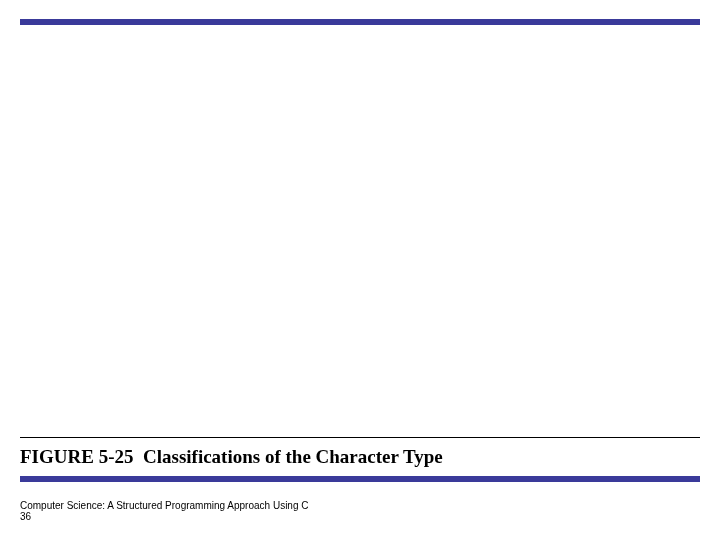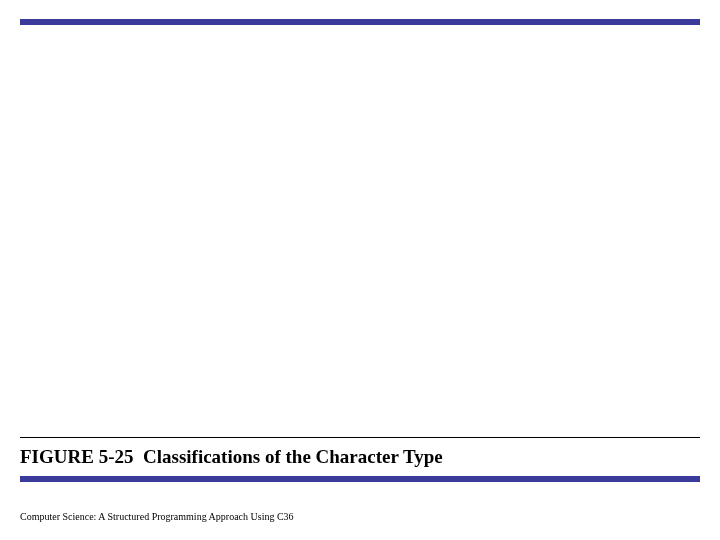--- a/index.html
+++ b/index.html
@@ -44,24 +44,26 @@
     height: 6px;
     background: #3a3a9a;
     margin-top: 2px;
   }
   .footer {
     position: absolute;
     left: 20px;
     right: 20px;
     bottom: 18px;
     display: flex;
+    justify-content: space-between;
     align-items: baseline;
-    font-family: Liberation Serif, serif;
+    font-family: Liberation Sans, sans-serif;
     font-size: 10px;
     color: #000000;
+    flex-direction: column;
   }
 </style>
 </head>
 <body>
 
 <div class="page">
 
   <div class="top-rule"></div>
 
   <div class="caption-block">

